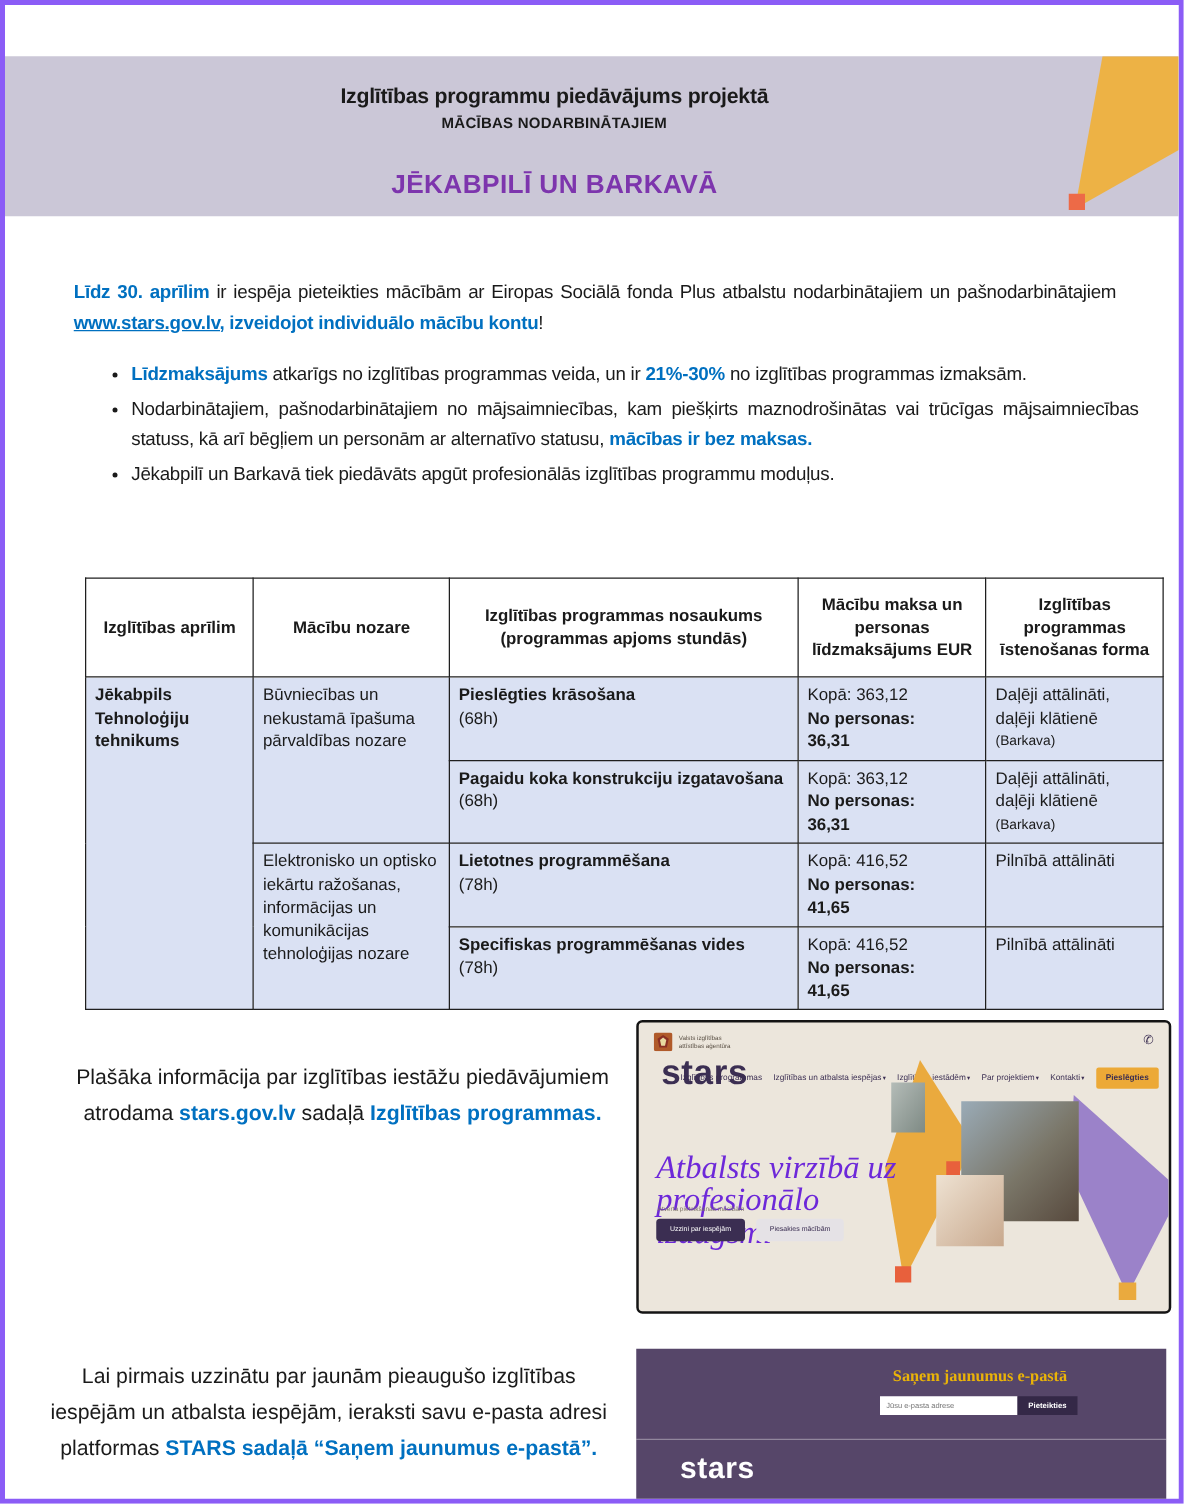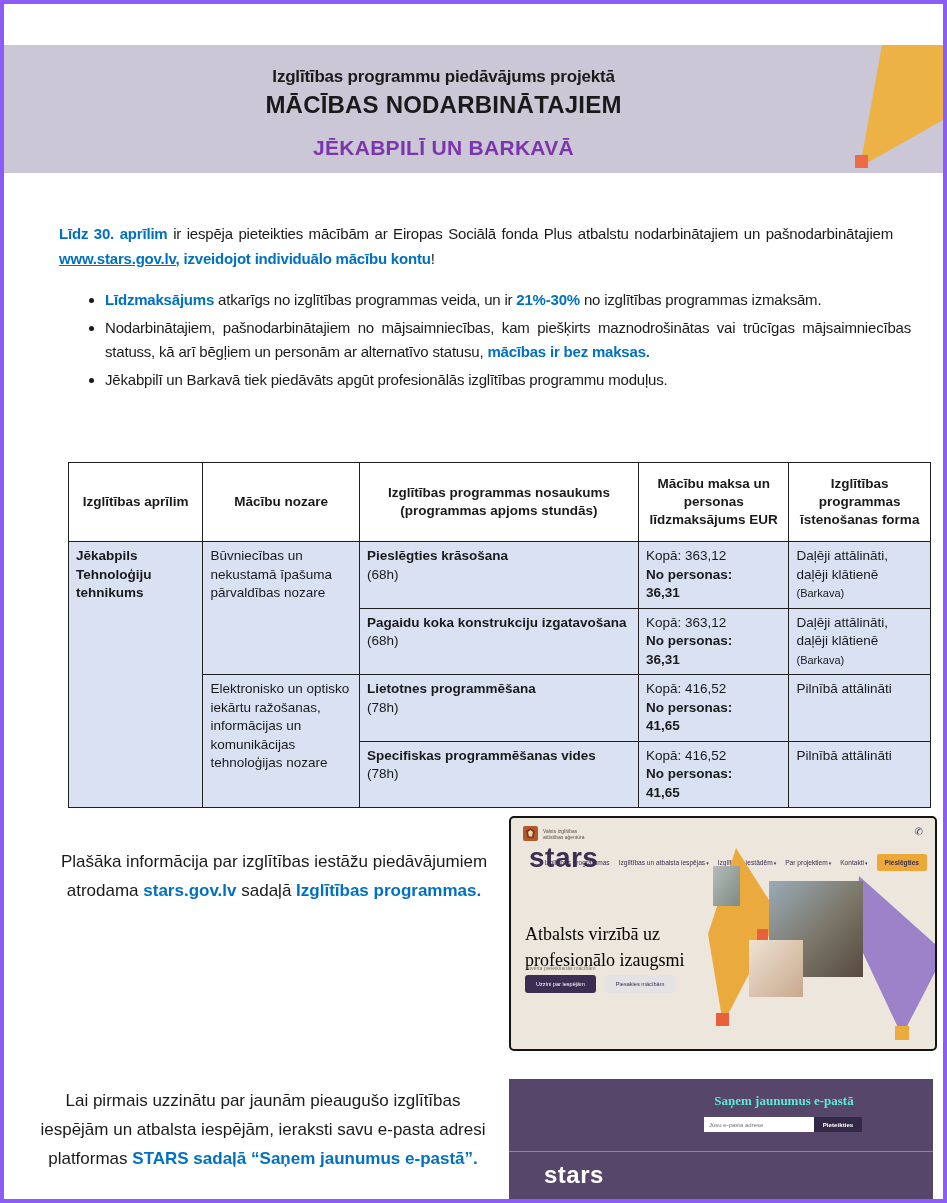--- a/index.html
+++ b/index.html
@@ -8,21 +8,21 @@
         font-family:"Liberation Sans",sans-serif;color:#1a1a1a;}
   .b{font-weight:bold;}
   .blue{color:#0070c0;}
   .u{text-decoration:underline;}
 
   
   .band{position:absolute;left:0;right:0;top:41px;height:128px;background:#cbc7d7;}
   .band-title1{position:absolute;left:0;right:60px;top:22px;text-align:center;
                font-size:17px;font-weight:bold;letter-spacing:-0.2px;}
   .band-title2{position:absolute;left:0;right:60px;top:46px;text-align:center;
-               font-size:24px;font-weight:bold;letter-spacing:0.2px;}
+               font-size:12px;font-weight:bold;letter-spacing:0.2px;}
   .band-sub{position:absolute;left:0;right:60px;top:91px;text-align:center;
             font-size:21px;font-weight:bold;color:#7d35ad;letter-spacing:0.3px;}
   .band-deco{position:absolute;right:0;top:0;}
 
   
   .intro{position:absolute;left:55px;width:834px;top:218px;
          font-size:15px;line-height:24.5px;text-align:justify;letter-spacing:-0.2px;}
   .bullets{position:absolute;left:84px;width:806px;top:284px;margin:0;
            padding-left:17px;font-size:15px;line-height:24.5px;letter-spacing:-0.2px;}
   .bullets li{margin-bottom:3px;text-align:justify;}
@@ -55,32 +55,32 @@
   .phone{position:absolute;right:12px;top:8px;font-size:10px;color:#3b2e52;}
   .site-brand{position:absolute;left:18px;top:24px;font-size:28px;font-weight:bold;
               color:#3b2e52;letter-spacing:0.5px;}
   .site-nav{position:absolute;left:150px;right:8px;top:36px;display:flex;gap:9px;
             align-items:center;justify-content:flex-end;}
   .nav-item{font-size:6.6px;color:#3b2e52;white-space:nowrap;}
   .chev{font-size:5px;color:#3b2e52;margin-left:1px;}
   .login-btn{background:#eca937;color:#3b2e52;font-size:6.6px;font-weight:bold;
              padding:5px 8px;border-radius:2px;white-space:nowrap;}
   .hero-title{position:absolute;left:14px;top:103px;width:200px;
-              font-family:"Liberation Serif",serif;font-size:18px;line-height:26px;
-              color:#000000;}
+              font-family:"Liberation Serif",serif;font-size:26px;line-height:26px;
+              color:#6d28d9;font-style:italic;}
   .hero-tag{position:absolute;left:15px;top:147px;font-size:5.2px;color:#7d7468;}
   .hero-btns{position:absolute;left:14px;top:157px;display:flex;gap:9px;}
   .btn-dark{background:#3b2e52;color:#fff;font-size:5.6px;padding:6px 11px;border-radius:3px;}
   .btn-light{background:#e5e2e6;color:#3b2e52;font-size:5.6px;padding:6px 11px;border-radius:3px;}
   .collage{position:absolute;left:0;top:0;pointer-events:none;}
 
   
   .fshot{position:absolute;left:505px;top:1075px;width:424px;height:121px;background:#564669;}
   .fs-head{position:absolute;left:185px;top:14px;width:180px;text-align:center;
-           font-family:"Liberation Serif",serif;font-size:13px;font-weight:bold;color:#5eead4;}
+           font-family:"Liberation Serif",serif;font-size:13px;font-weight:bold;color:#eab308;}
   .fs-form{position:absolute;left:195px;top:38px;display:flex;}
   .fs-input{width:100px;height:15px;border:none;background:#fff;font-size:6px;
             padding:0 5px;color:#333;font-family:"Liberation Sans",sans-serif;}
   .fs-btn{width:48px;height:15px;background:#342847;color:#fff;font-size:6.2px;
           font-weight:bold;border:none;display:flex;align-items:center;justify-content:center;}
   .fs-divider{position:absolute;left:0;right:0;top:72px;border-top:1px solid rgba(255,255,255,0.35);}
   .fs-brand{position:absolute;left:35px;top:82px;font-size:24px;font-weight:bold;
             color:#fff;letter-spacing:0.5px;}
 </style>
 </head>

